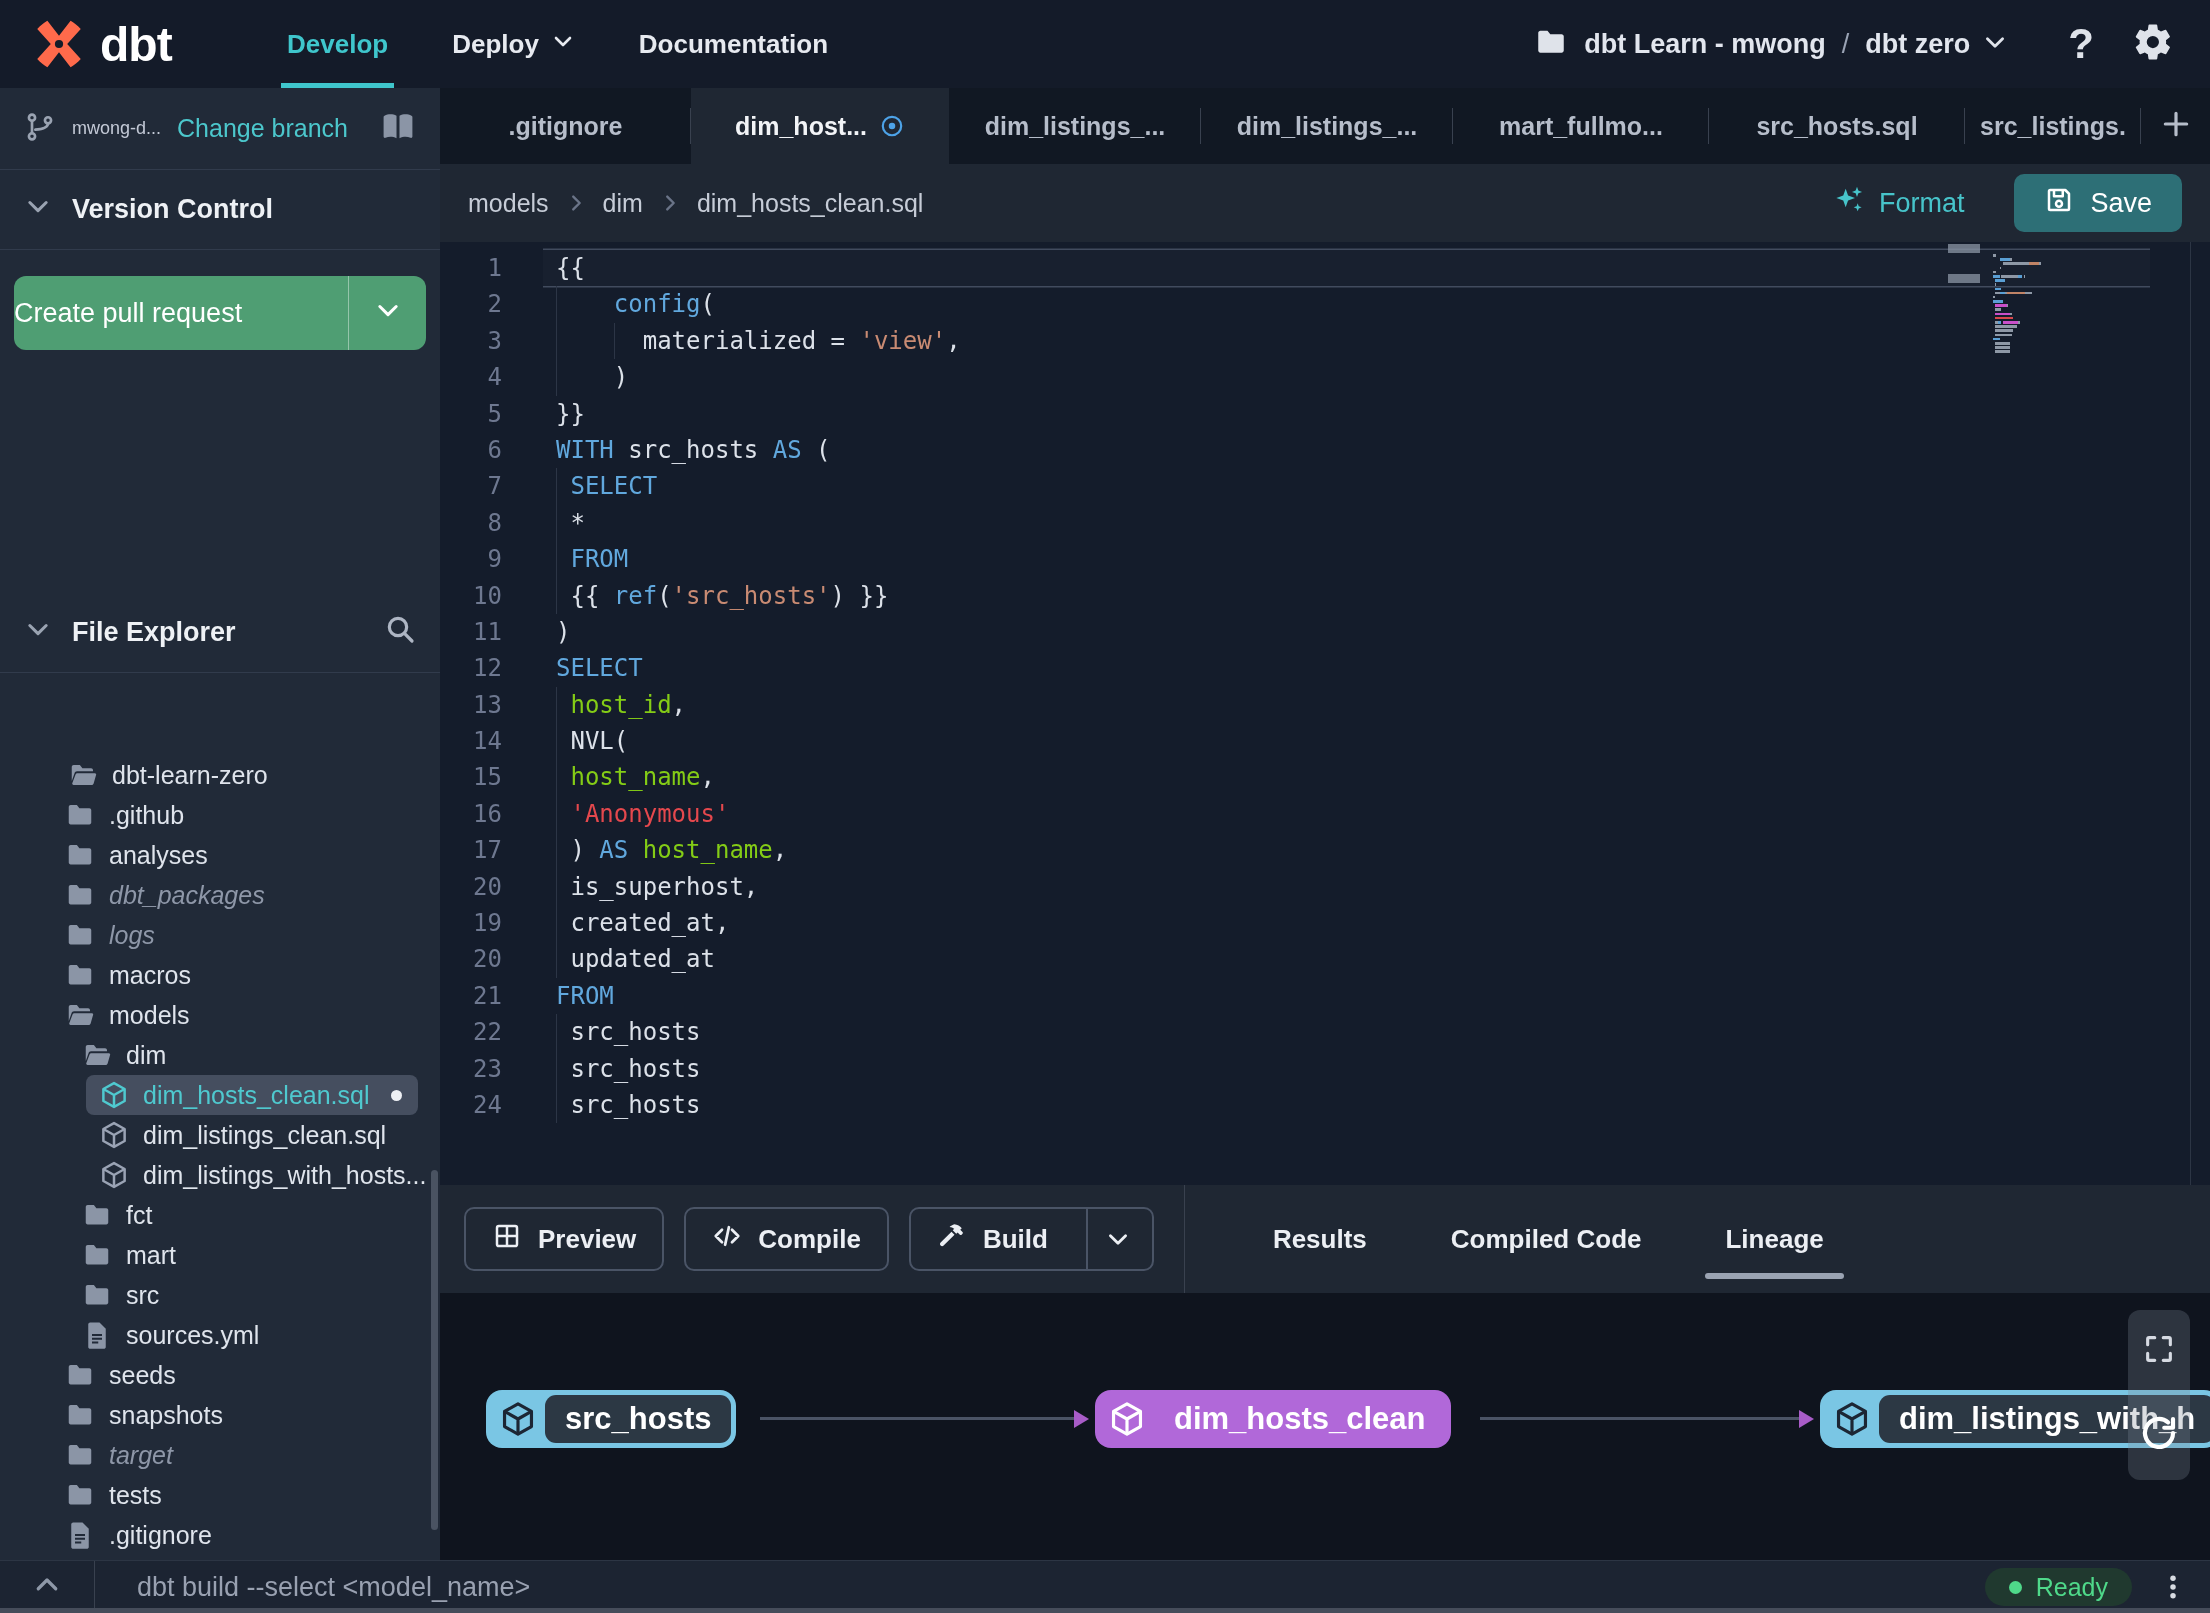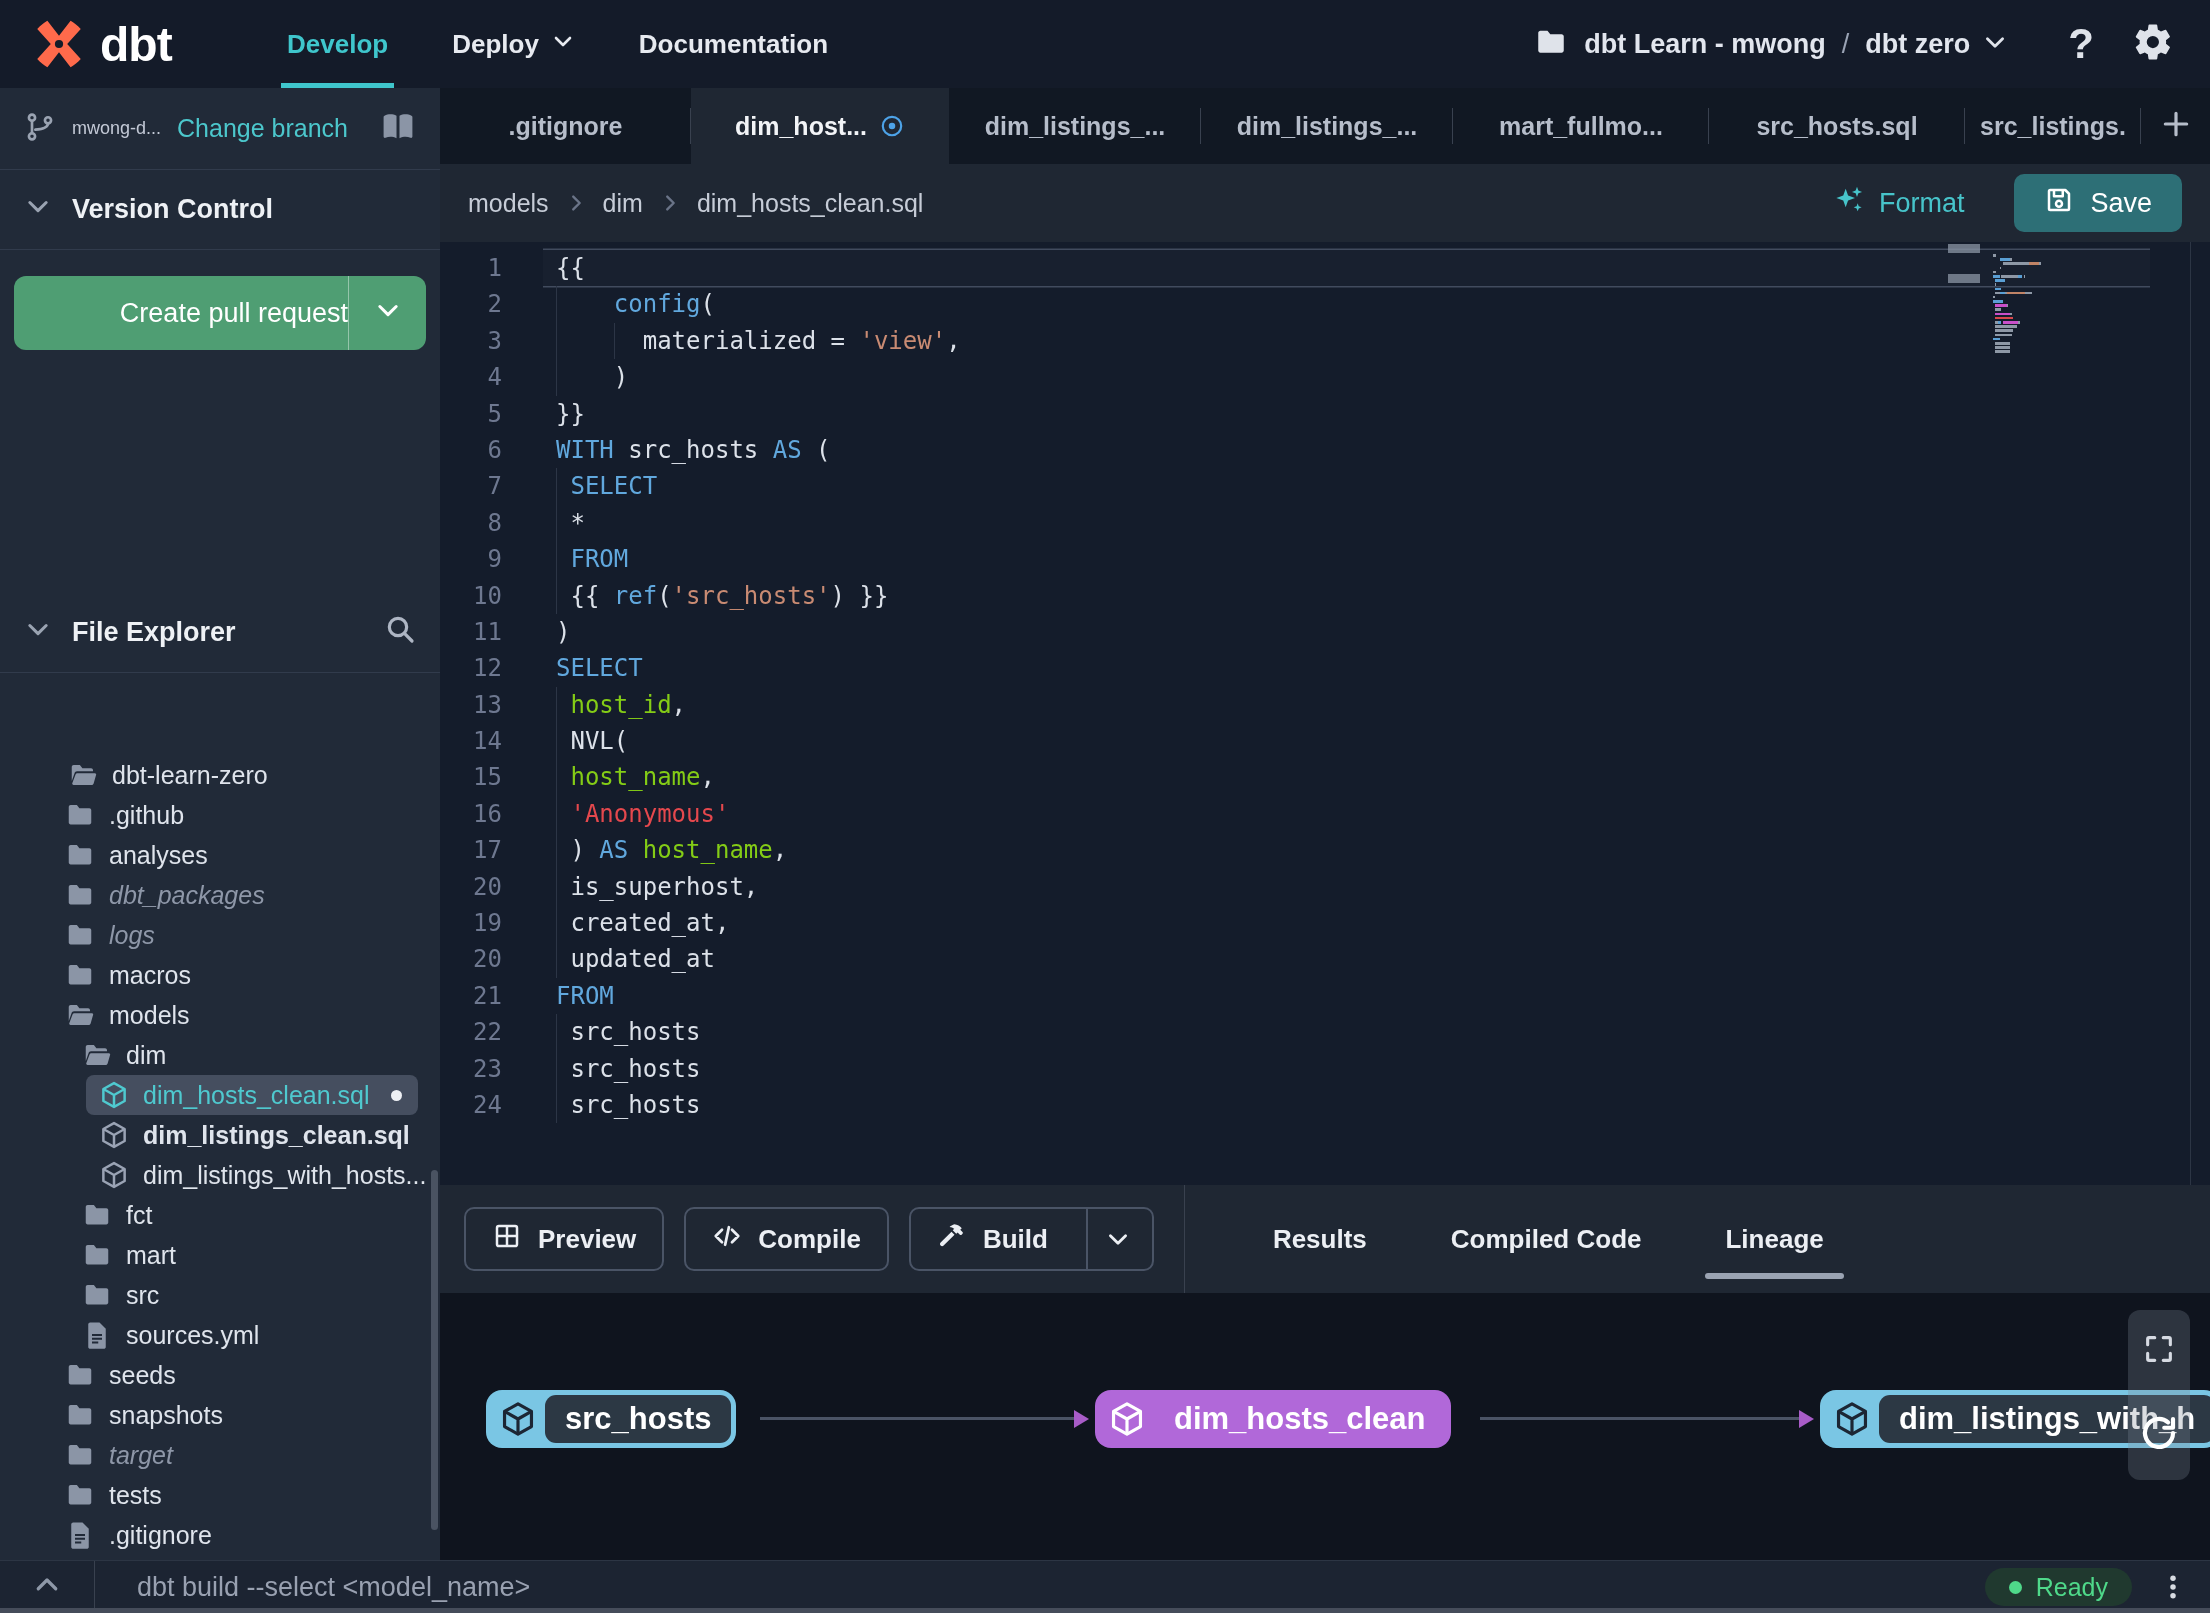--- a/index.html
+++ b/index.html
@@ -32,21 +32,21 @@
   .branch-name{color:#c3c9d6;font-size:18px;}
   .change-branch{color:#4cc7cc;font-size:25px;cursor:pointer;}
   .book{margin-left:auto;}
   .book svg{width:36px;height:36px;color:#8b95a6;}
   .section-header{height:80px;display:flex;align-items:center;gap:20px;padding:0 24px;color:#eef1f5;font-size:27px;font-weight:bold;border-bottom:1px solid #313b4c;}
   .section-header .shev svg{width:28px;height:28px;color:#9aa3b2;}
   .section-header .search{margin-left:auto;}
   .section-header .search svg{width:32px;height:32px;color:#aeb6c4;}
   .vc-body{height:343px;padding:26px 14px 0 14px;}
   .pr-btn{display:flex;width:412px;height:74px;background:#4f9e73;border:none;border-radius:12px;color:#fff;font-size:27px;font-family:inherit;align-items:center;padding:0;cursor:pointer;}
-  .pr-main{flex:1;text-align:right;}
+  .pr-main{flex:1;text-align:left;}
   .pr-split{width:78px;height:100%;border-left:1px solid rgba(255,255,255,.4);display:flex;align-items:center;justify-content:center;}
   .pr-split svg{width:28px;height:28px;}
   .tree{position:absolute;top:665px;left:0;right:0;bottom:0;overflow:hidden;padding-top:2px;}
   .tree-row{height:40px;display:flex;align-items:center;gap:14px;font-size:25px;color:#dfe4ec;cursor:pointer;}
   .tree-row .ticon{width:30px;flex:0 0 30px;display:flex;}
   .tree-row .ticon svg{width:30px;height:30px;color:#8b95a6;}
   .tree-row.model .ticon svg{color:#9aa3b4;}
   .tree-row.italic .tlabel{color:#8e97a8;font-style:italic;}
   .tree-row.selected{background:#454e5f;border-radius:8px;}
   .tree-row.selected .tlabel{color:#4fc9cf;}
@@ -289,21 +289,21 @@
         <div class="tree-row selected model" style="margin-left: 86px; margin-right: 22px; padding-left: 13px;">
           <span class="ticon">
             <svg viewBox="0 0 24 24" fill="none" stroke="currentColor" stroke-width="2" stroke-linejoin="round">
               <path d="M12 2.5 20.5 7.2v9.6L12 21.5 3.5 16.8V7.2Z"></path>
               <path d="M3.5 7.2 12 12l8.5-4.8M12 12v9.5"></path>
             </svg>
           </span>
           <span class="tlabel">dim_hosts_clean.sql</span>
           <span class="dot"></span>
         </div>
-        <div class="tree-row model" style="padding-left: 99px; font-weight: bold;">
+        <div class="tree-row model" style="padding-left: 99px;">
           <span class="ticon">
             <svg viewBox="0 0 24 24" fill="none" stroke="currentColor" stroke-width="2" stroke-linejoin="round">
               <path d="M12 2.5 20.5 7.2v9.6L12 21.5 3.5 16.8V7.2Z"></path>
               <path d="M3.5 7.2 12 12l8.5-4.8M12 12v9.5"></path>
             </svg>
           </span>
           <span class="tlabel">dim_listings_clean.sql</span>
         </div>
         <div class="tree-row model" style="padding-left: 99px;">
           <span class="ticon">

